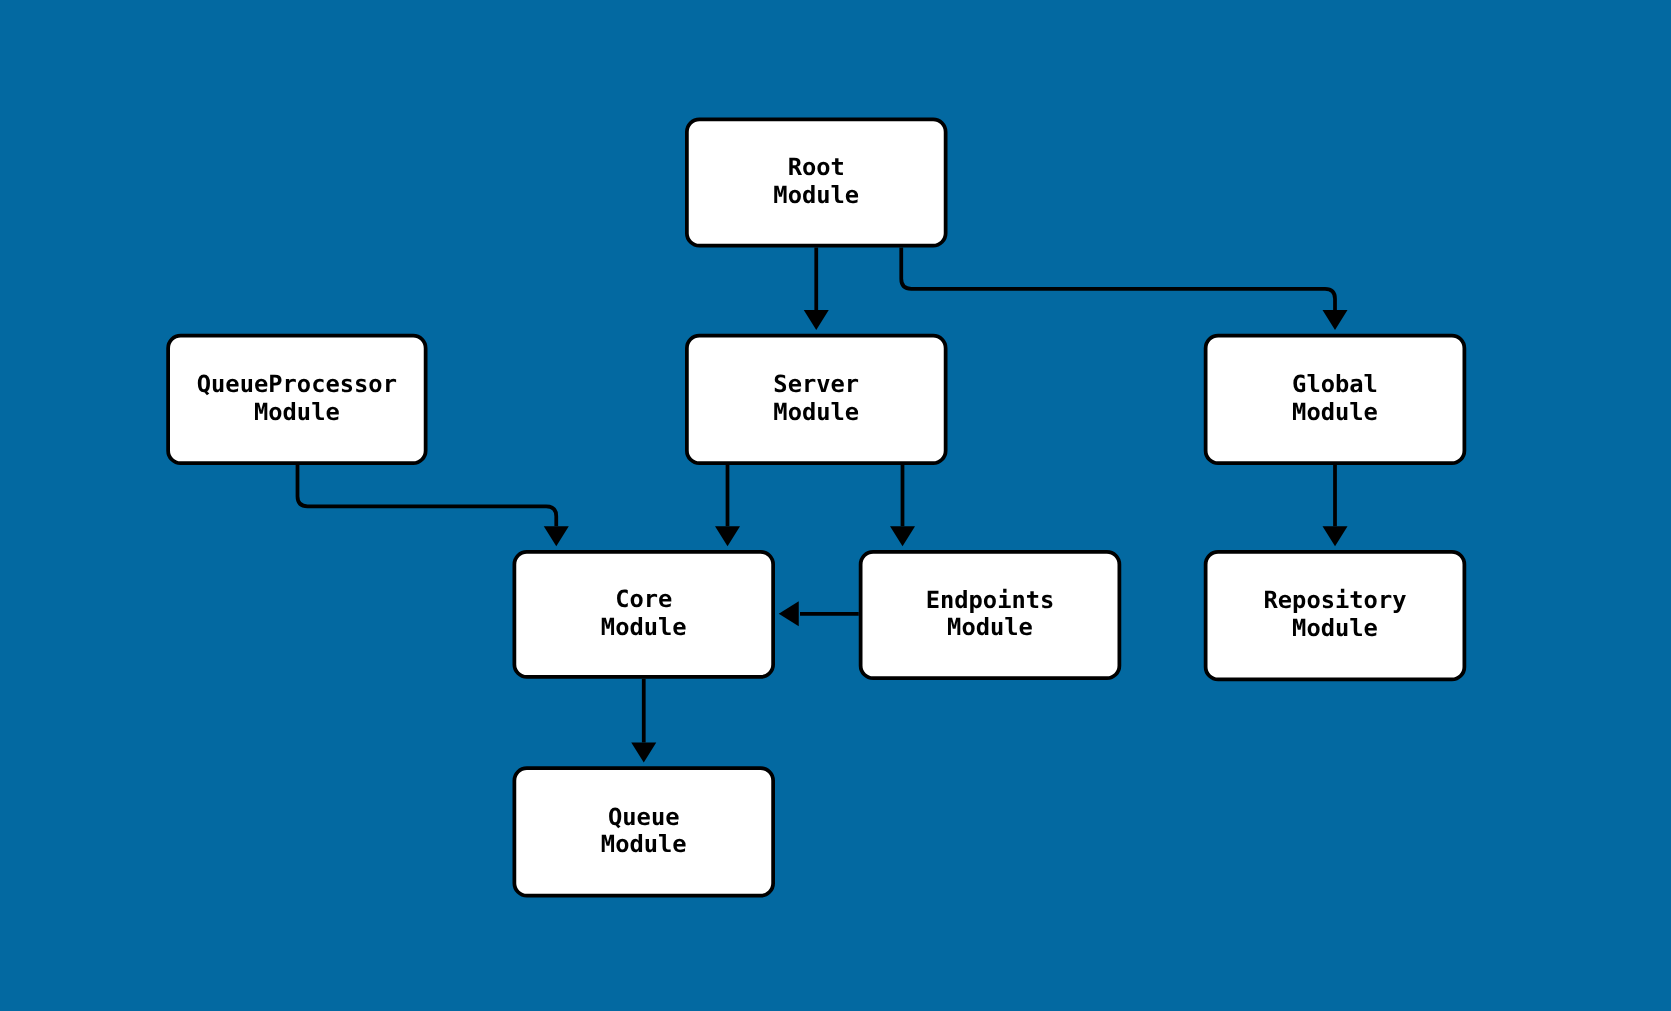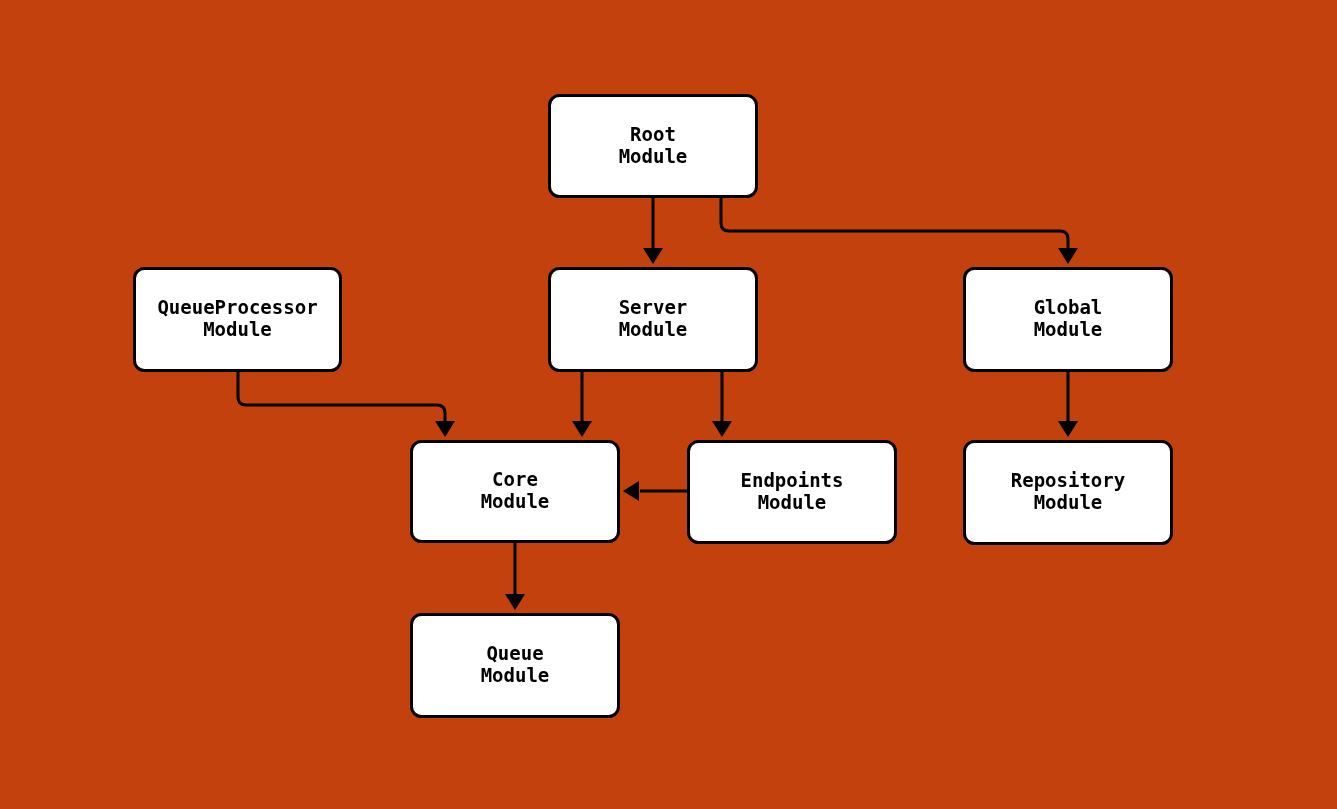--- a/index.html
+++ b/index.html
@@ -10,21 +10,21 @@
   body {
     width: 1337px;
     height: 809px;
     overflow: hidden;
     font-family: "DejaVu Sans Mono", "Liberation Mono", monospace;
   }
   #diagram-root {
     position: relative;
     width: 1337px;
     height: 809px;
-    background: #c2410c;
+    background: #0369a1;
   }
   svg#graph {
     display: block;
     width: 1337px;
     height: 809px;
   }
   .node-box {
     fill: #ffffff;
     stroke: #000000;
     stroke-width: 3;

